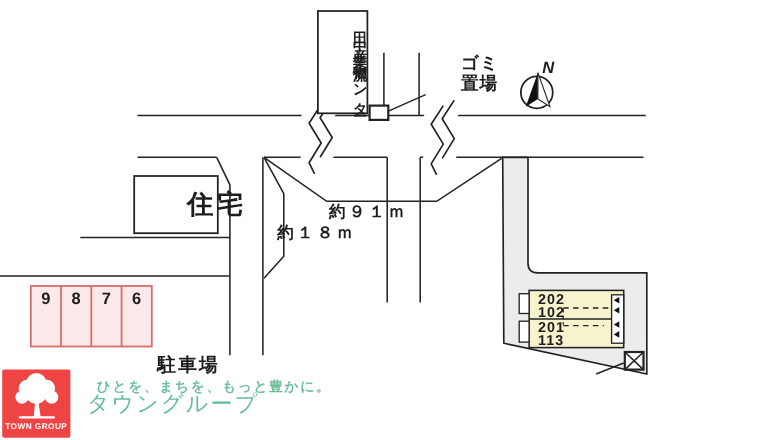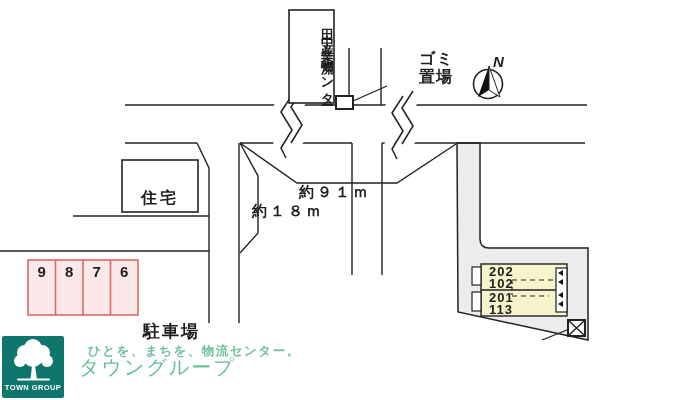--- a/index.html
+++ b/index.html
@@ -12,31 +12,31 @@
   
   .sign-text{
     left:289px;top:10px;width:45px;height:93px;
     writing-mode:vertical-rl;display:flex;justify-content:space-evenly;
     font-size:13px;font-weight:700;line-height:1;padding-top:4px;box-sizing:border-box;
   }
   .sign-col-r{letter-spacing:7px;}
   .sign-col-l{letter-spacing:1px;}
   .gomi{left:385px;top:50px;font-size:16px;font-weight:600;line-height:18px;letter-spacing:1px;margin-left:34px;}
   .north-n{left:493px;top:53px;font-size:15px;font-weight:700;font-style:italic;}
-  .house{left:122px;top:172px;width:76px;height:52px;display:flex;align-items:center;justify-content:center;
-         font-size:16px;font-weight:600;letter-spacing:3px;}
+  .house{left:122px;top:160px;width:76px;height:52px;display:flex;align-items:center;justify-content:center;
+         font-size:24px;font-weight:600;letter-spacing:3px;padding-left:37px;}
   .dist1{left:299px;top:183px;font-size:15px;font-weight:600;letter-spacing:3px;}
   .dist2{left:252px;top:202px;font-size:15px;font-weight:600;letter-spacing:3px;}
   .stall-row{left:28px;top:263px;width:110px;height:18px;display:flex;}
   .stall-num{flex:1;text-align:center;font-size:15px;font-weight:600;}
   .pk-label{left:143px;top:276px;font-size:17px;font-weight:600;letter-spacing:2px;margin-top:44px;}
   .room{position:absolute;font-size:13px;font-weight:600;line-height:12px;letter-spacing:1px;}
   .bike-label{left:481px;top:329px;font-size:17px;font-weight:600;letter-spacing:2px;}
   
-  .logo-square{position:absolute;left:2px;top:336px;width:62px;height:62px;background:#0f766e;border-radius:2px;}
+  .logo-square{position:absolute;left:2px;top:336px;width:62px;height:62px;background:#ef4444;border-radius:2px;}
   .logo-en{position:absolute;left:0;top:47px;width:62px;text-align:center;
            font-size:7.5px;font-weight:700;color:#ffffff;letter-spacing:.4px;}
   .tagline{left:88px;top:343px;font-size:12.5px;font-weight:600;color:#6fbf9a;letter-spacing:1.5px;}
   .brand{left:79px;top:354px;font-size:20px;font-weight:400;color:#62bf95;letter-spacing:2px;}
 </style>
 </head>
 <body>
 
 <div class="stage">
 
@@ -152,16 +152,16 @@
         <circle cx="40" cy="17" r="8"></circle>
         <circle cx="18" cy="25" r="6"></circle>
         <circle cx="45" cy="25" r="6"></circle>
         <circle cx="31" cy="21" r="10"></circle>
         <path d="M28.5,43 C29.5,36 29.8,31 30,27 L33,27 C33.2,31 33.8,36 35,43 Z"></path>
         <rect x="15" y="42.5" width="33" height="2" rx="1"></rect>
       </g>
     </svg>
     <div class="logo-en">TOWN GROUP</div>
   </div>
-  <div class="lbl tagline">ひとを、まちを、物流センター。</div>
+  <div class="lbl tagline">ひとを、まちを、もっと豊かに。</div>
   <div class="lbl brand">タウングループ</div>
 
 </div>
 
 </body></html>

